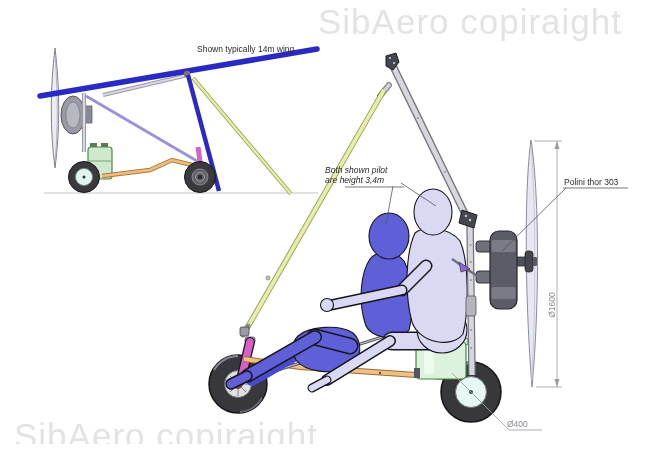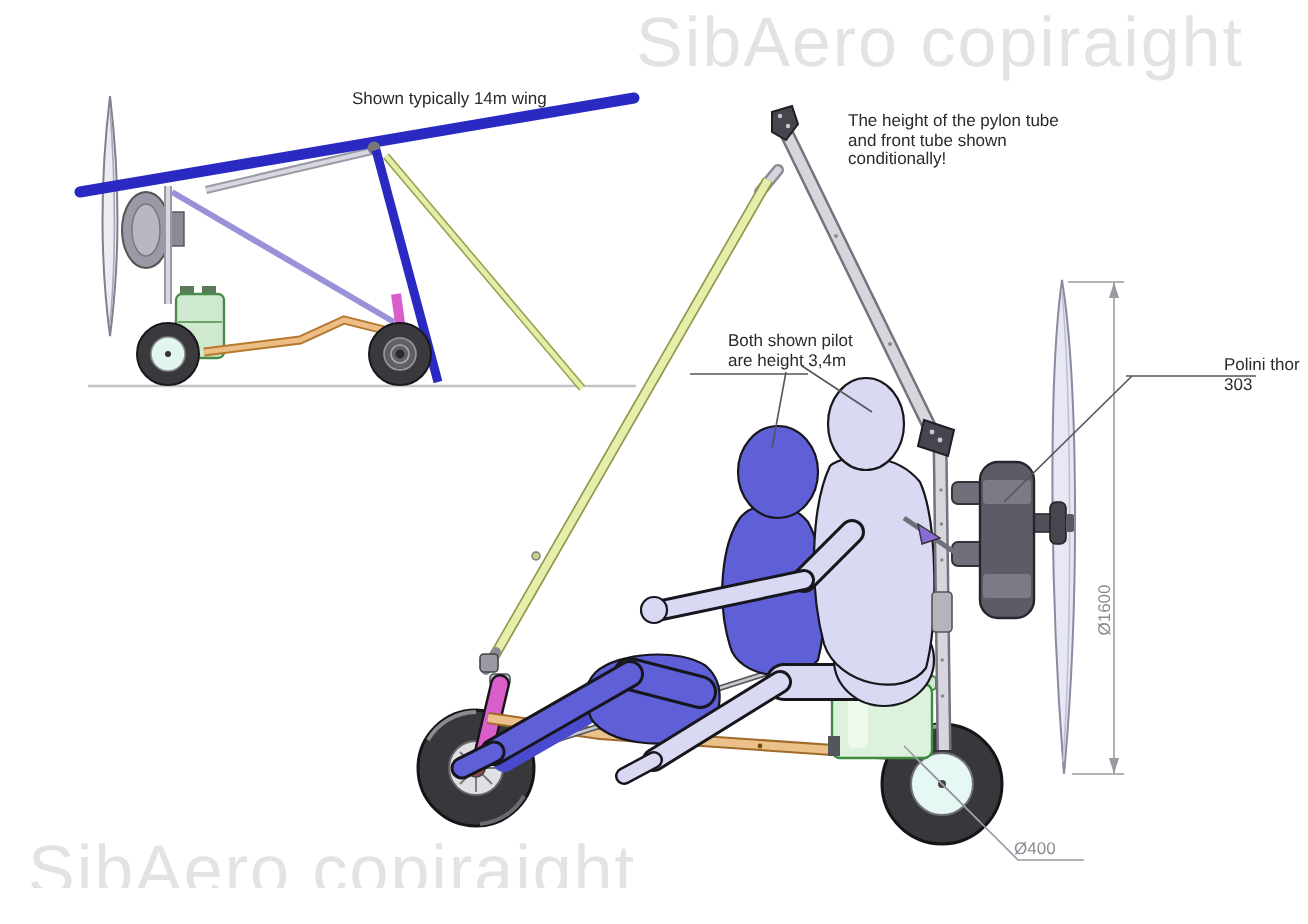--- a/index.html
+++ b/index.html
@@ -11,24 +11,24 @@
   .watermark{
     position:absolute;font-size:35px;color:#e3e3e3;letter-spacing:1px;
     white-space:nowrap;user-select:none;
   }
   .wm-top{left:318px;top:2px;}
   .wm-bottom{left:14px;top:416px;}
   .note{
     position:absolute;font-size:8.5px;line-height:9.5px;color:#2a2a2a;
     white-space:pre-line;
   }
-  .cap-small{left:128px;top:45px;padding-left:48px;}
+  .cap-small{left:149px;top:45px;padding-left:48px;}
   .note-pylon{left:424px;top:56px;width:130px;}
-  .note-pilot{left:364px;top:166px;}
-  .lbl-engine{left:564px;top:178px;margin-left:48px;}
+  .note-pilot{left:325px;top:166px;font-style:italic;}
+  .lbl-engine{left:564px;top:178px;}
   .dim{position:absolute;font-size:8.5px;color:#8a8a92;white-space:nowrap;}
   .dim-wheel{left:507px;top:419px;}
   .dim-prop{
     left:532px;top:300px;width:40px;height:10px;text-align:center;
     transform:rotate(-90deg);transform-origin:center center;
   }
 </style>
 </head>
 <body>
 
@@ -230,20 +230,17 @@
         <line x1="401" y1="183" x2="436" y2="206"></line>
         <line x1="393" y1="186" x2="386" y2="224"></line>
         <line x1="563" y1="188" x2="628" y2="188"></line>
         <line x1="566" y1="188" x2="502" y2="251"></line>
         <path d="M452,373 L509,430 L542,430" stroke="#9a9aa2"></path>
       </g>
     </g>
   </svg>
 
   <div class="note cap-small">Shown typically 14m wing</div>
-  <div class="note note-pylon">The height of the pylon tube
-and front tube shown
-conditionally!</div>
   <div class="note note-pilot"><span>Both shown pilot</span><br><span>are height 3,4m</span></div>
   <div class="note lbl-engine">Polini thor 303</div>
   <div class="dim dim-prop">Ø1600</div>
   <div class="dim dim-wheel">Ø400</div>
 </div>
 
 </body></html>

